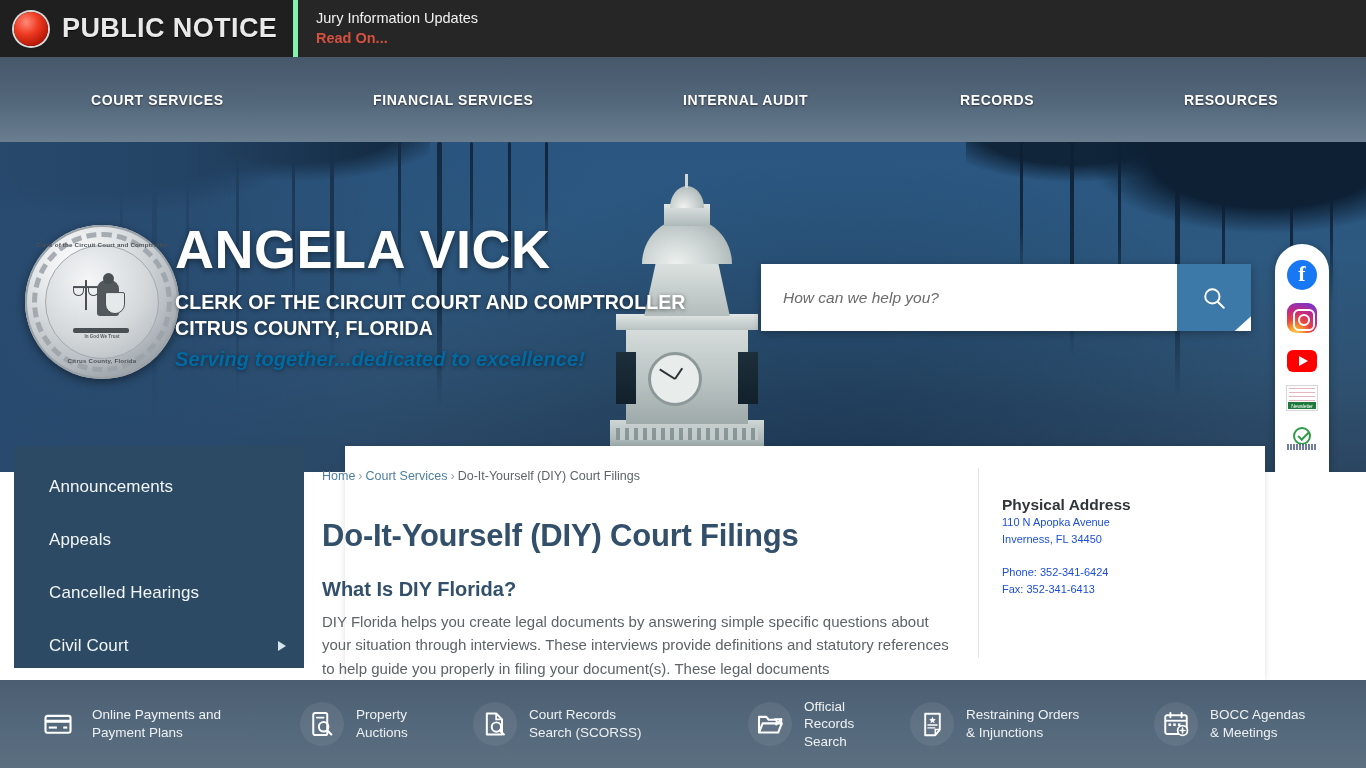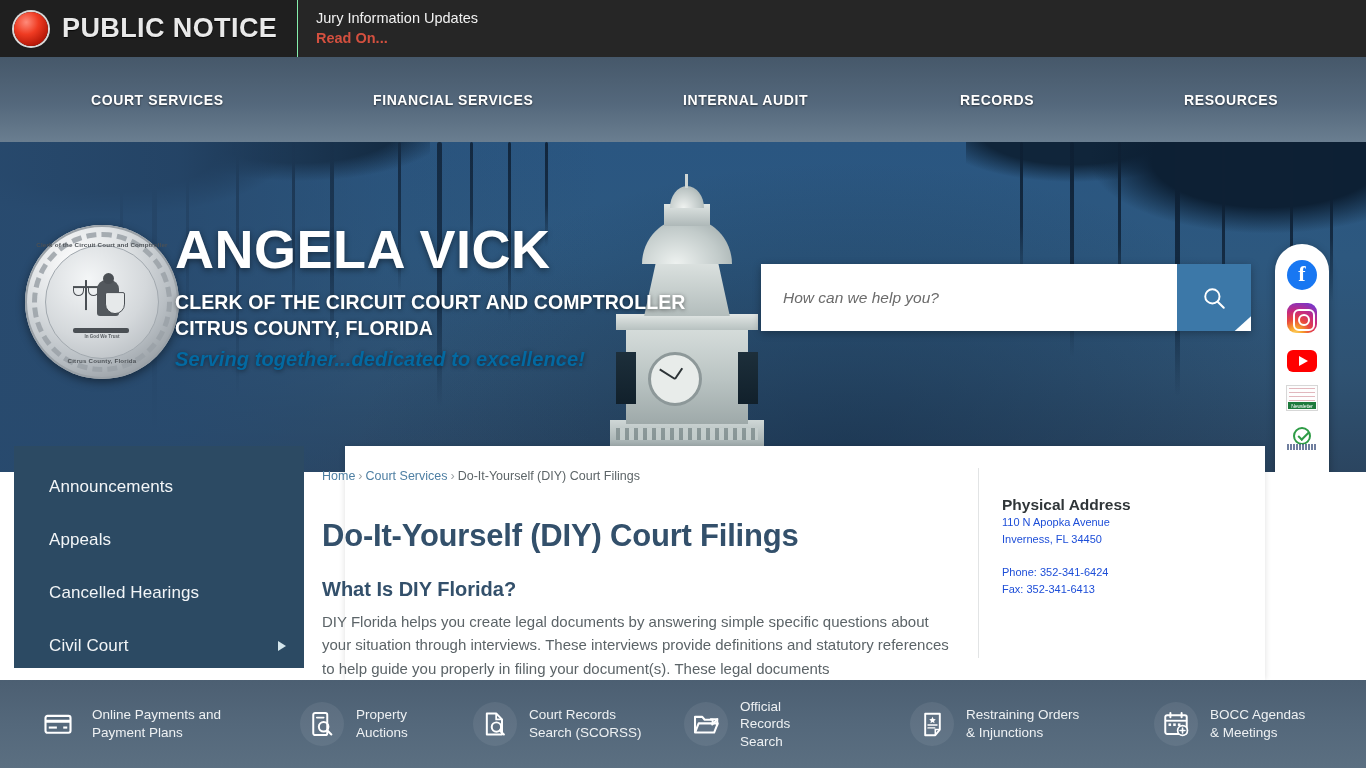--- a/index.html
+++ b/index.html
@@ -13,21 +13,21 @@
 
   
   .notice-bar{
     position:absolute; left:0; top:0; width:1366px; height:57px;
     background:#262626;
     display:flex; align-items:stretch;
   }
   .notice-left{
     width:298px; display:flex; align-items:center; gap:14px;
     padding-left:14px;
-    border-right:1px solid #86efac;
+    border-right:5px solid #86efac;
     background:#1f1f1f;
   }
   .notice-dot{
     width:34px; height:34px; border-radius:50%;
     background:radial-gradient(circle at 36% 30%, #ff8b7a 0%, #ef3b22 38%, #b51707 75%, #7d0f03 100%);
     box-shadow:0 0 0 2px #d9d9d9, 0 1px 3px rgba(0,0,0,.7);
     flex:0 0 auto;
   }
   .notice-title{
     color:#e9e9e9; font-size:27px; font-weight:bold;
@@ -391,21 +391,21 @@
     display:flex; align-items:center; justify-content:center;
     flex:0 0 auto;
   }
   .ql-circle.shaded{ background:rgba(255,255,255,.07); }
   .ql-label{
     color:#eef1f3; font-size:13.5px; line-height:1.3; white-space:pre-line;
   }
   .ql-0{ left:36px; }
   .ql-1{ left:300px; }
   .ql-2{ left:473px; }
-  .ql-3{ left:684px;align-items:center; }
+  .ql-3{ left:748px;align-items:center; }
   .ql-4{ left:910px; }
   .ql-5{ left:1154px; }
 </style>
 </head>
 <body>
 
 <div class="notice-bar">
   <div class="notice-left">
     <div class="notice-dot"></div>
     <div class="notice-title">PUBLIC NOTICE</div>

